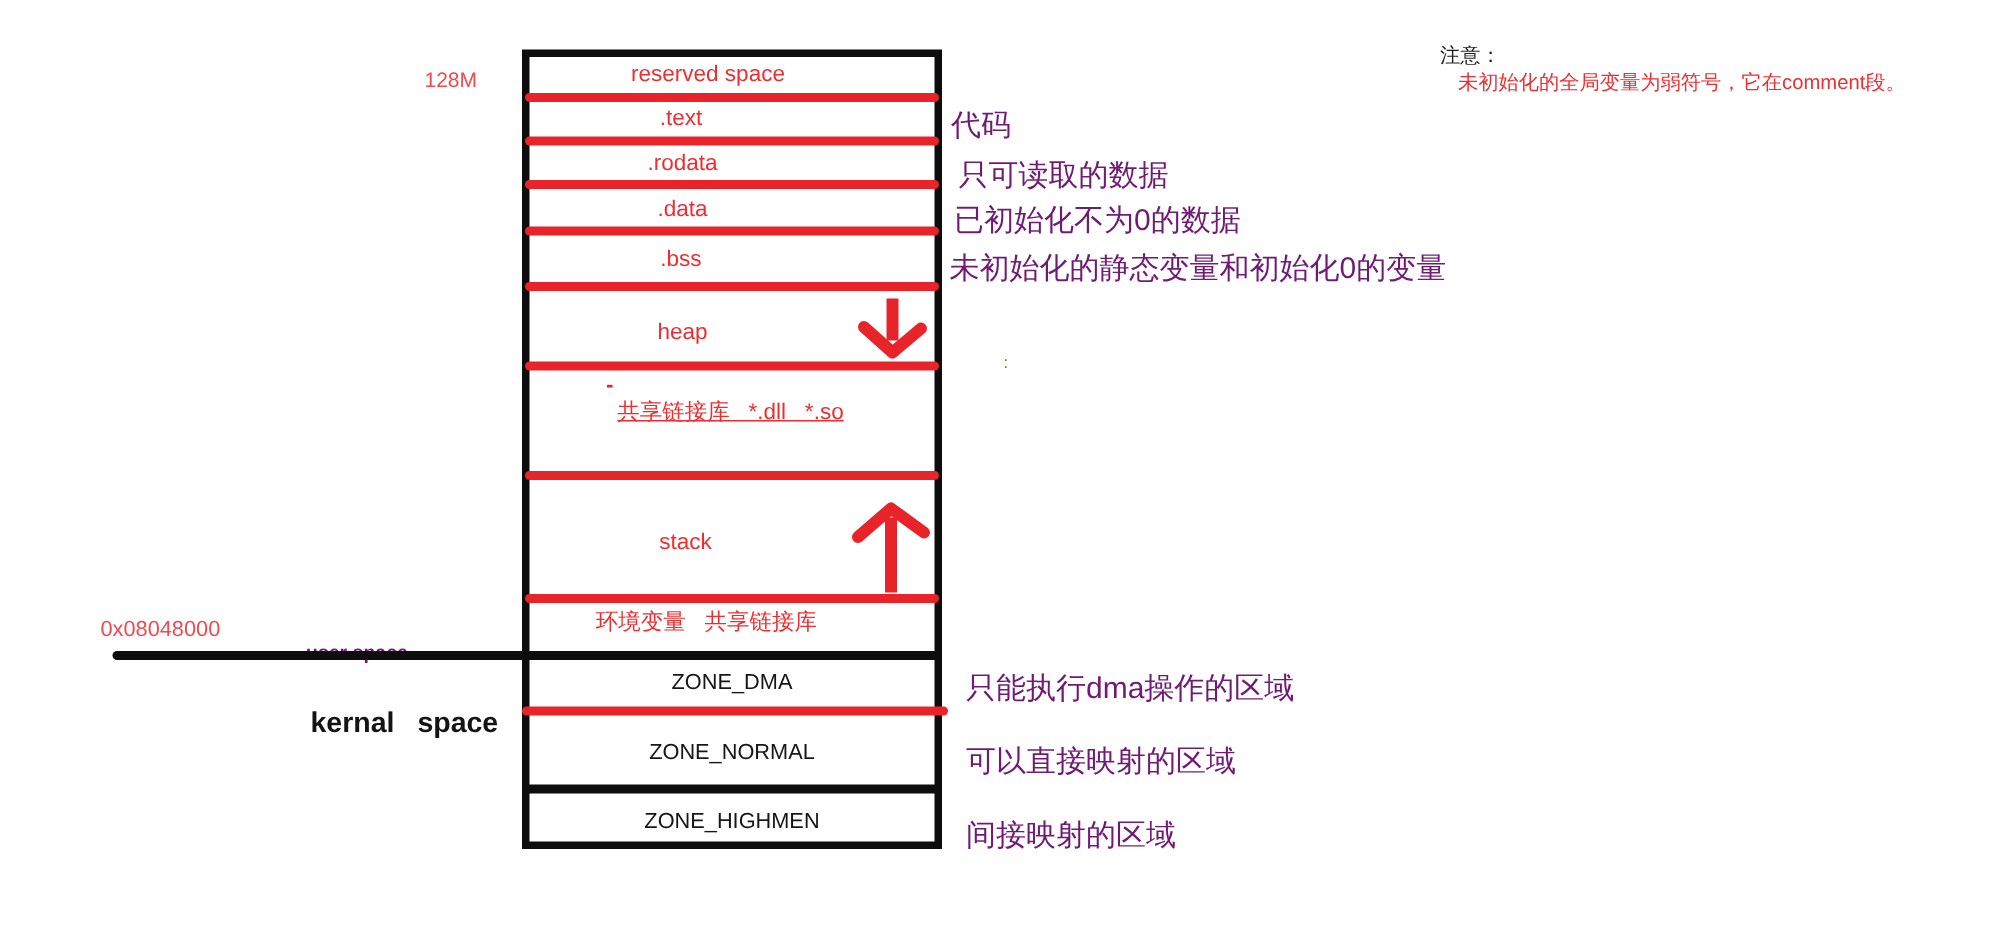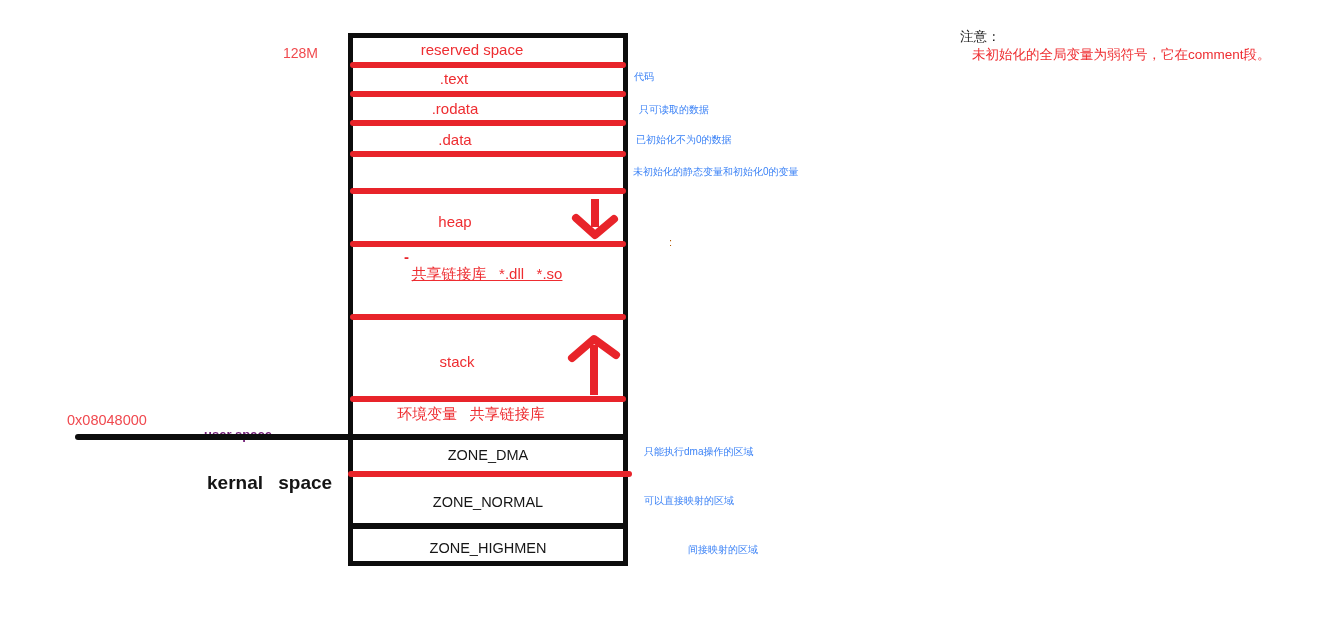--- a/index.html
+++ b/index.html
@@ -29,28 +29,28 @@
   
   .rline{position:absolute;left:350px;width:276px;height:6px;background:#e8242a;border-radius:3px;}
   .rl-0{top:62px;}.rl-1{top:91px;}.rl-2{top:120px;}.rl-3{top:151px;}
   .rl-4{top:188px;}.rl-5{top:241px;}.rl-6{top:314px;}.rl-7{top:396px;}
   .rl-8{top:471px;left:348px;width:284px;}
   
   .bline-internal{position:absolute;left:348px;top:523px;width:280px;height:6px;background:#0d0d0d;}
   .bline-user-kernel{position:absolute;left:75px;top:434px;width:553px;height:6px;
                      background:#0d0d0d;border-radius:3px;}
   
-  .ann{position:absolute;color:#3b82f6;font-size:10px;white-space:nowrap;}
+  .ann{position:absolute;color:#701a75;font-size:20px;white-space:nowrap;}
   .an-0{left:634px;top:70px;}
   .an-1{left:639px;top:103px;text-align:right;}
   .an-2{left:636px;top:133px;}
   .an-3{left:633px;top:165px;}
   .an-4{left:644px;top:445px;}
   .an-5{left:644px;top:494px;}
-  .an-6{left:644px;top:543px;margin-left:44px;}
+  .an-6{left:644px;top:543px;}
   
   .lbl-128m{position:absolute;left:283px;top:45px;font-size:14px;color:#f04a4e;}
   .lbl-addr{position:absolute;left:67px;top:412px;font-size:14.5px;color:#f0494f;}
   .lbl-user{position:absolute;left:204px;top:427px;font-size:13px;font-weight:600;color:#701a75;}
   .lbl-kernal{position:absolute;left:207px;top:472px;font-size:19px;font-weight:600;color:#141414;word-spacing:10px;}
   
   .note{position:absolute;left:945px;top:13px;font-size:13.5px;white-space:pre;}
   .note-prefix{color:#1d1d1d;}
   .note-text{color:#ee2d31;margin-left:12px;}
   
@@ -75,20 +75,21 @@
   <div class="lbl-addr">0x08048000</div>
   <div class="lbl-user">user space</div>
   <div class="lbl-kernal">kernal space</div>
 
   <div class="box"></div>
 
   <div class="seclabel sl-0">reserved space</div>
   <div class="seclabel sl-1">.text</div>
   <div class="seclabel sl-2">.rodata</div>
   <div class="seclabel sl-3">.data</div>
+  <div class="seclabel sl-4">.bss</div>
   <div class="seclabel sl-5">heap</div>
   <div class="seclabel sl-6">共享链接库   *.dll   *.so</div>
   <div class="seclabel sl-7">stack</div>
   <div class="seclabel sl-8">环境变量   共享链接库</div>
   <div class="seclabel sl-9 black">ZONE_DMA</div>
   <div class="seclabel sl-10 black">ZONE_NORMAL</div>
   <div class="seclabel sl-11 black">ZONE_HIGHMEN</div>
 
   <div class="rline rl-0"></div>
   <div class="rline rl-1"></div>

